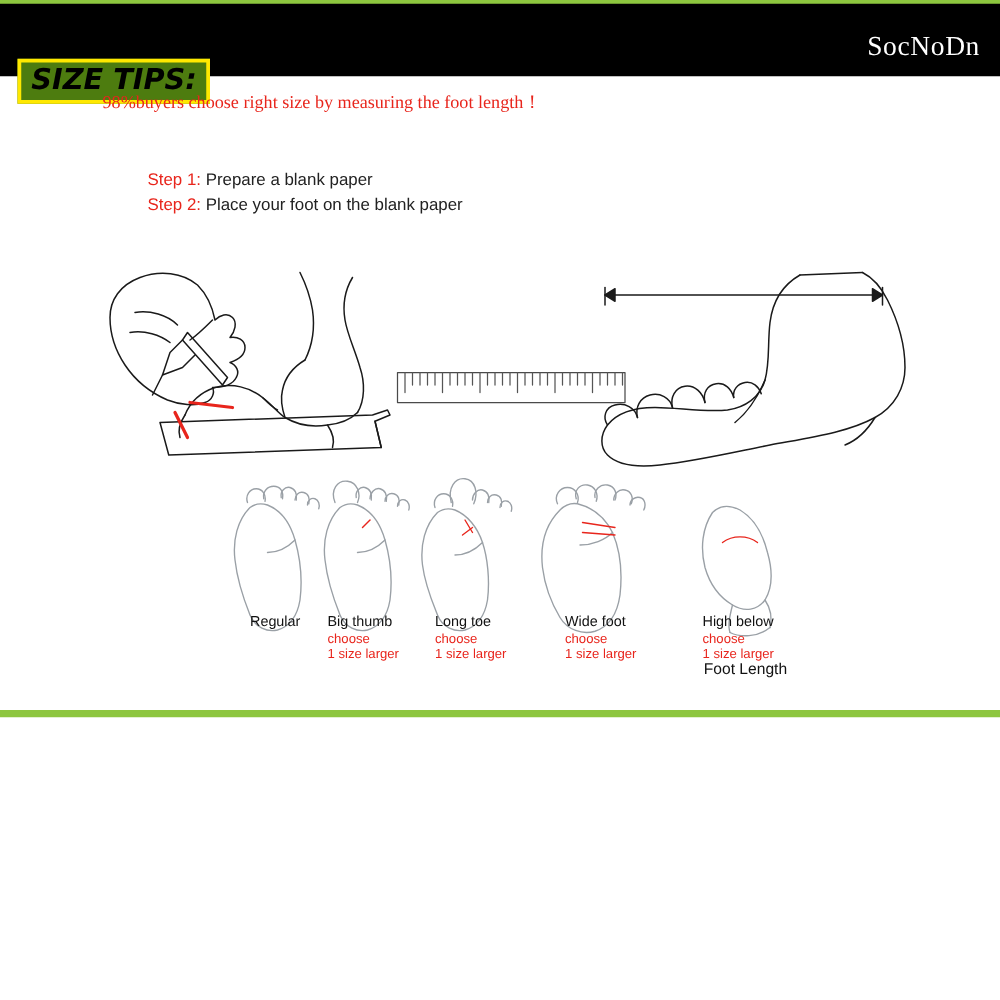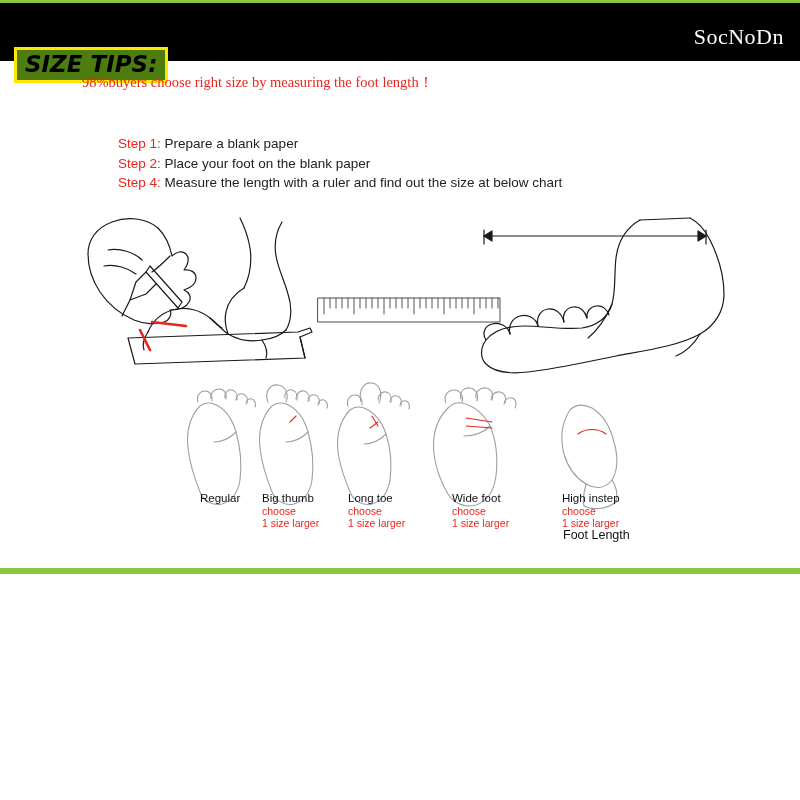--- a/index.html
+++ b/index.html
@@ -140,24 +140,20 @@
 </div>
 
 <div class="steps">
   <div class="row">
     <span class="lbl">Step 1:</span>
     <span class="txt">Prepare a blank paper</span>
   </div>
   <div class="row">
     <span class="lbl">Step 2:</span>
     <span class="txt">Place your foot on the blank paper</span>
-  </div>
-  <div class="row">
-    <span class="lbl">Step 4:</span>
-    <span class="txt">Measure the length with a ruler and find out the size at below chart</span>
   </div>
 </div>
 
 <div class="illus">
   <svg width="800" height="360" viewBox="0 0 800 360">
     <g fill="none" stroke="#1a1a1a" stroke-width="1.2" stroke-linejoin="round" stroke-linecap="round">
 
       <g>
         <path d="M128 128 L298 122 L310 118 L312 122 L300 127 L305 148 L135 154 Z" stroke="#1a1a1a" fill="#fff"></path>
         <path d="M300 127 L305 148"></path>
@@ -306,21 +302,21 @@
     <span>Long toe</span>
     <span class="sub" style="white-space:pre-line;">choose
 1 size larger</span>
   </div>
   <div class="type-cap" style="left:452px; top:0;">
     <span>Wide foot</span>
     <span class="sub" style="white-space:pre-line;">choose
 1 size larger</span>
   </div>
   <div class="type-cap" style="left:562px; top:0;">
-    <span>High instep</span>
+    <span>High below</span>
     <span class="sub" style="white-space:pre-line;">choose
 1 size larger</span>
   </div>
 </div>
 
 <div class="green-bar"></div>
 
 <div class="table-block">
   
 

